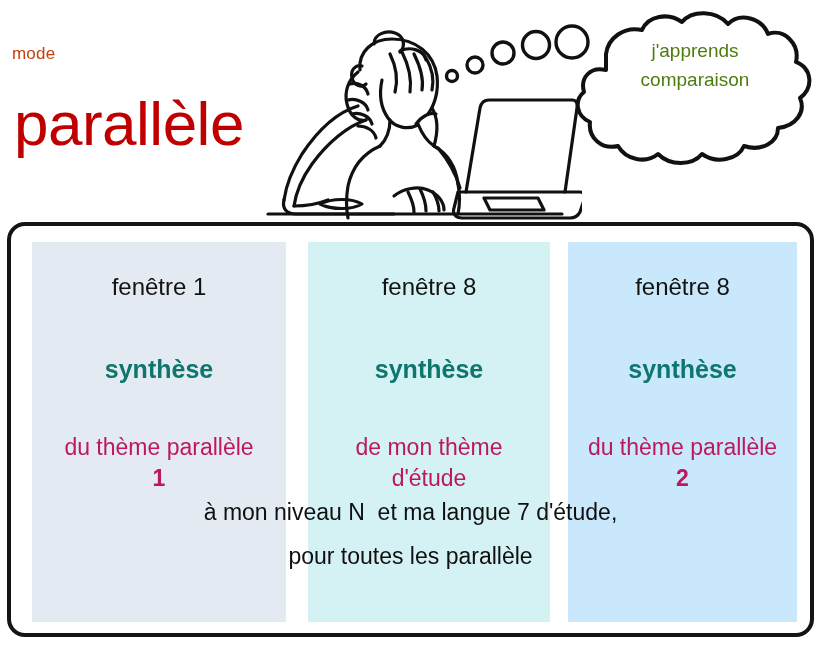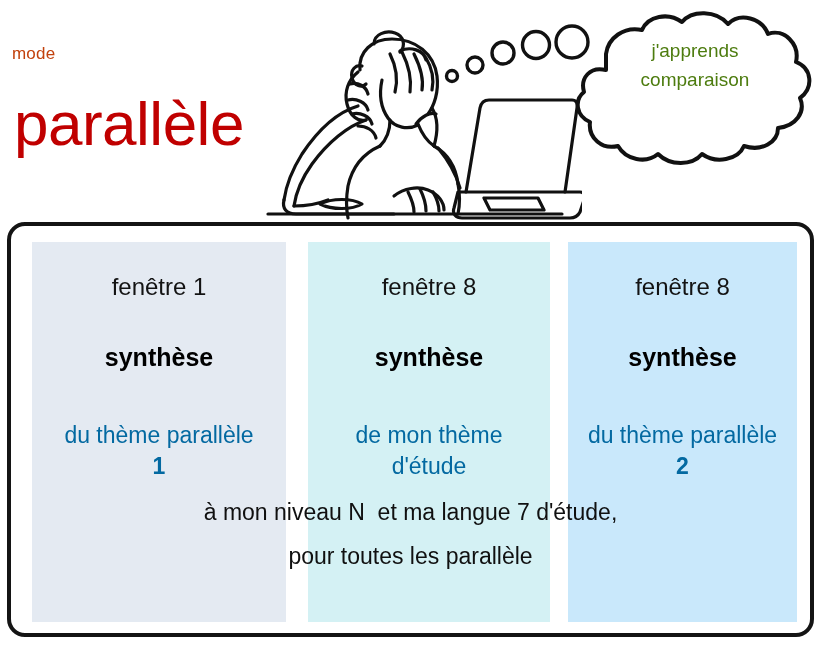--- a/index.html
+++ b/index.html
@@ -119,31 +119,31 @@
     padding-top: 30px;
   }
 
   .panel-window-label {
     font-size: 24px;
     color: #131313;
     line-height: 30px;
   }
 
   .panel-synthese {
-    margin-top: 40px;
+    margin-top: 52px;
     font-size: 25px;
     font-weight: bold;
-    color: #000000;
+    color: #0f766e;
     line-height: 30px;
   }
 
   .panel-desc {
     margin-top: 17px;
     font-size: 23px;
-    color: #0369a1;
+    color: #be185d;
     line-height: 31px;
     white-space: pre-line;
   }
 
   .panel-desc .emph {
     font-weight: bold;
     display: block;
   }
 
   

